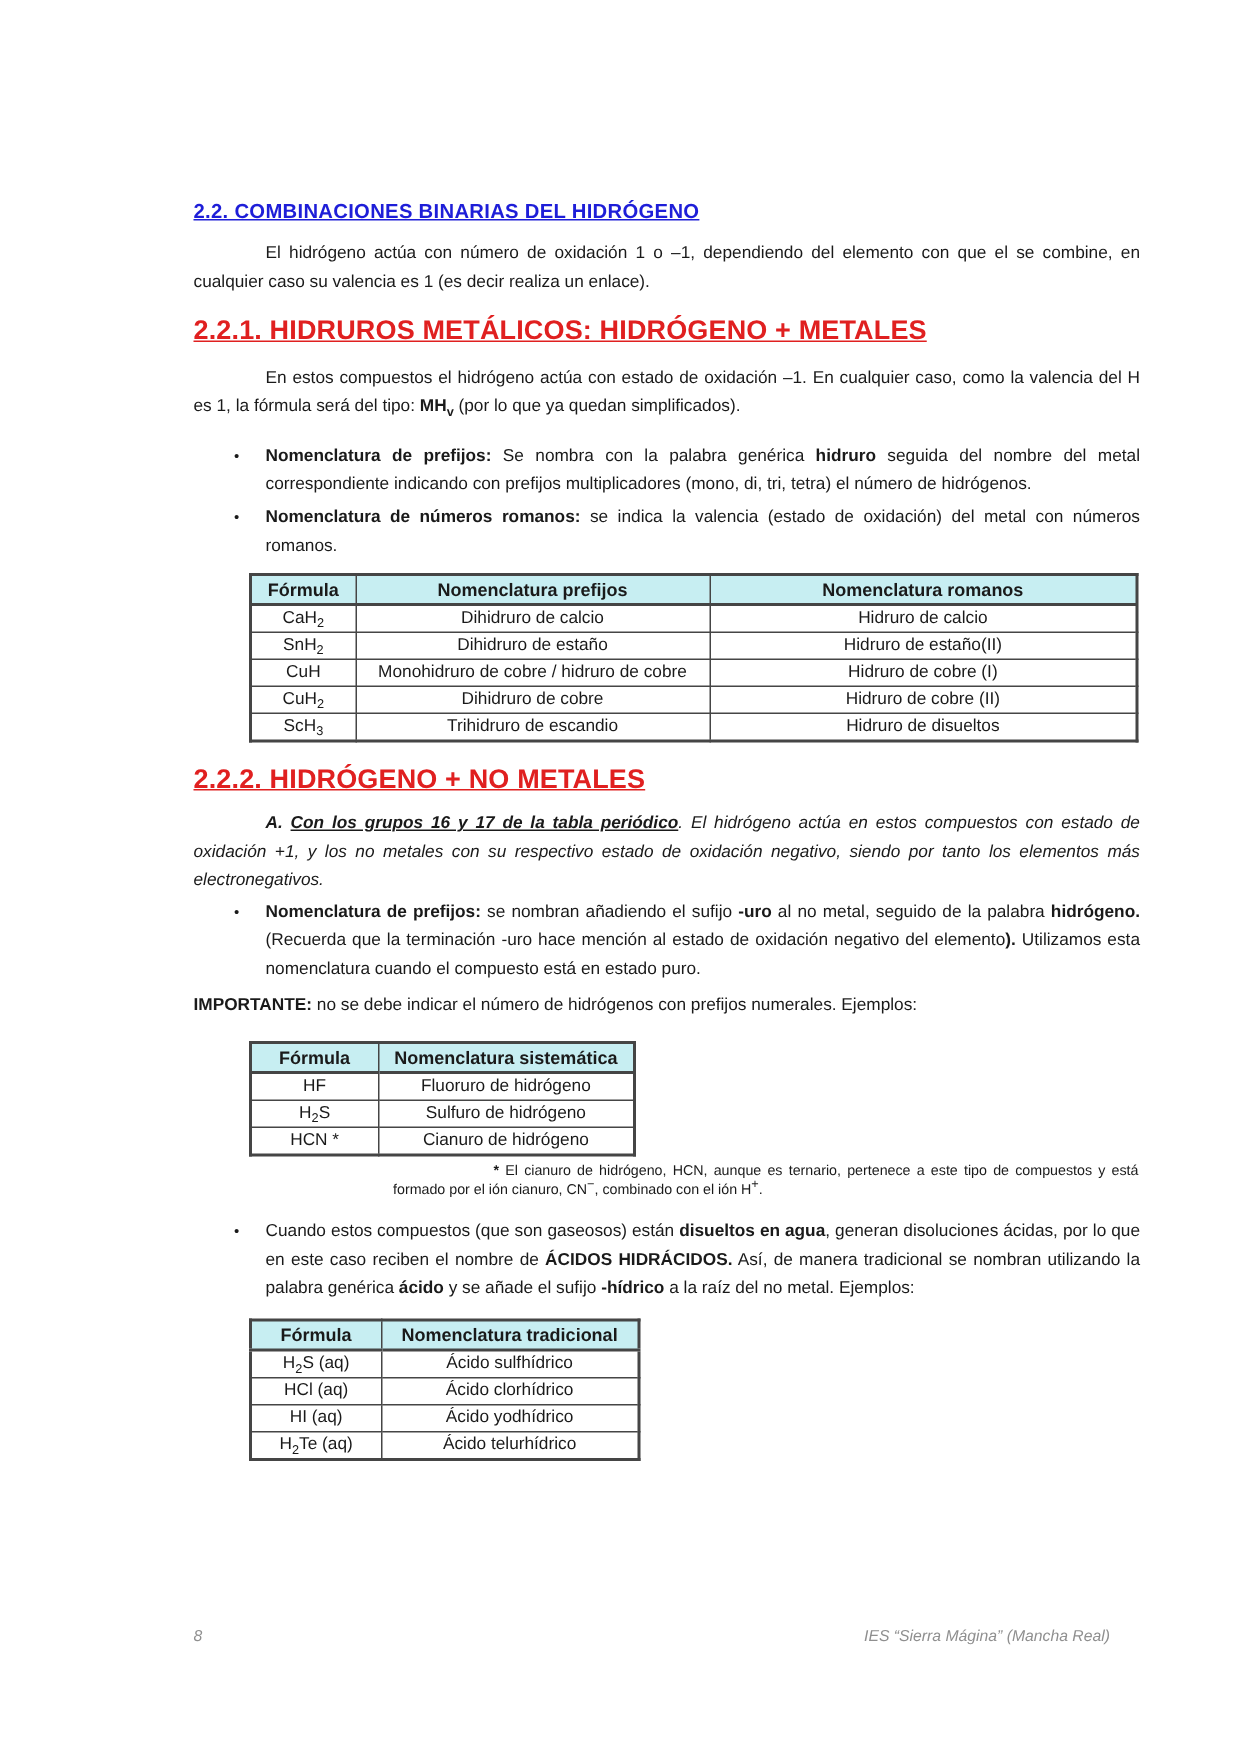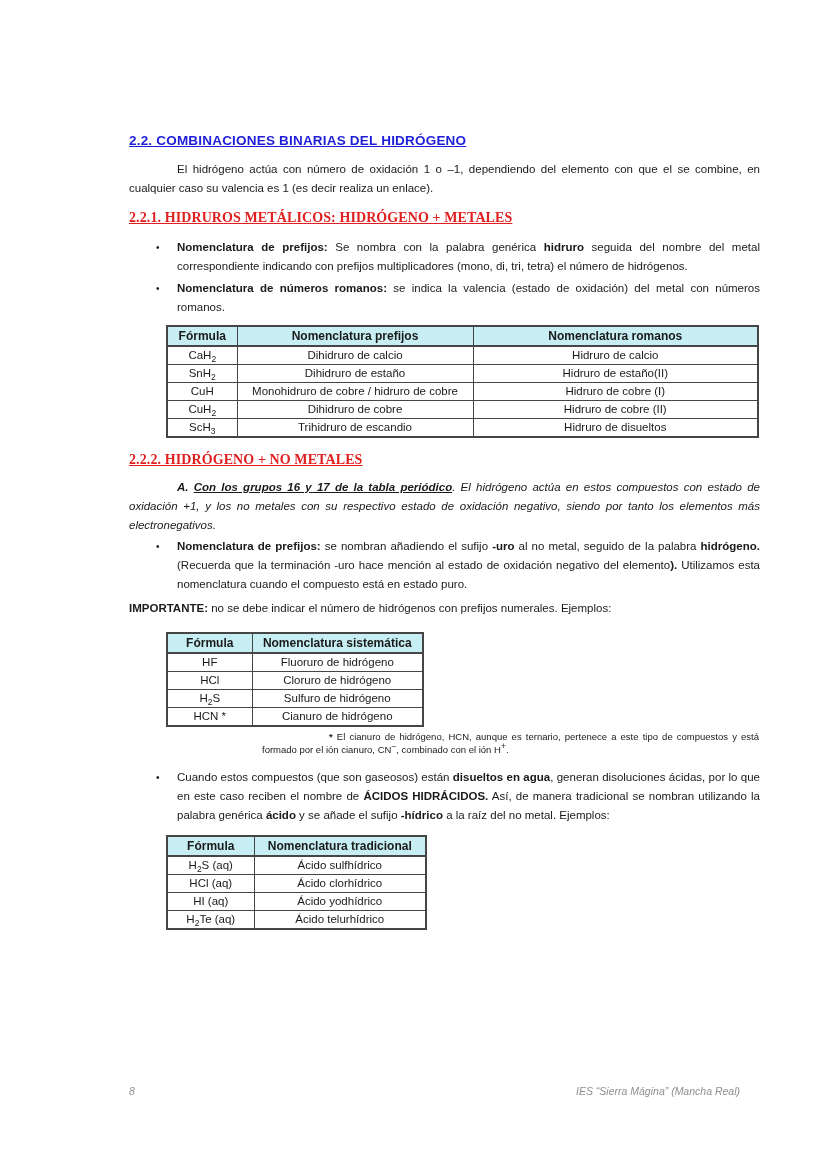--- a/index.html
+++ b/index.html
@@ -17,22 +17,22 @@
     color:var(--text);
   }
   .page{position:relative;width:808px;height:1171px;background:#fff;overflow:hidden;margin-left:29px;}
   .content{position:absolute;left:100px;top:133px;width:631px;}
 
   .title{
     font-size:13.5px;font-weight:bold;color:var(--blue);
     text-decoration:underline;margin:0 0 12px 0;letter-spacing:.2px;
   }
   .heading{
-    font-size:14px;font-weight:bold;color:var(--red);
-    text-decoration:underline;margin:0 0 12px 0;letter-spacing:.1px;font-family:Liberation Serif, serif;
+    font-size:18px;font-weight:bold;color:var(--red);
+    text-decoration:underline;margin:0 0 12px 0;letter-spacing:.1px;
   }
   .h222{margin-top:14px;margin-bottom:10px;}
 
   p.body{font-size:11.5px;line-height:19px;text-align:justify;margin:0 0 14px 0;}
   p.mb12{margin-bottom:12px;}
   p.mb0{margin-bottom:0;font-style:italic;}
   .indent{text-indent:48px;}
 
   ul.bullets{list-style:none;margin:2px 0 8px 0;padding:0;}
   ul.bullets li{
@@ -88,20 +88,21 @@
 
 <div class="page">
   <div class="content">
 
     <h1 class="title">2.2. COMBINACIONES BINARIAS DEL HIDRÓGENO</h1>
 
     <p class="body indent mb12"><span>El hidrógeno actúa con número de oxidación 1 o –1, dependiendo del elemento con que el se combine, en cualquier caso su valencia es 1 (es decir realiza un enlace).</span></p>
 
     <h2 class="heading">2.2.1. HIDRUROS METÁLICOS: HIDRÓGENO + METALES</h2>
 
+    <p class="body indent"><span>En estos compuestos el hidrógeno actúa con estado de oxidación –1. En cualquier caso, como la valencia del H es 1, la fórmula será del tipo: </span><span class="b">MH<sub>v</sub></span><span> (por lo que ya quedan simplificados).</span></p>
 
     <ul class="bullets">
       <li><span class="b">Nomenclatura de prefijos:</span><span> Se nombra con la palabra genérica </span><span class="b">hidruro</span><span> seguida del nombre del metal correspondiente indicando con prefijos multiplicadores (mono, di, tri, tetra) el número de hidrógenos.</span></li>
       <li><span class="b">Nomenclatura de números romanos:</span><span> se indica la valencia (estado de oxidación) del metal con números romanos.</span></li>
     </ul>
 
     <table class="doc-table tbl-metal">
         <thead>
           <tr>
             <th>Fórmula</th>
@@ -153,24 +154,20 @@
         <thead>
           <tr>
             <th>Fórmula</th>
             <th>Nomenclatura sistemática</th>
           </tr>
         </thead>
         <tbody>
           <tr>
             <td>HF</td>
             <td>Fluoruro de hidrógeno</td>
-          </tr>
-          <tr>
-            <td>HCl</td>
-            <td>Cloruro de hidrógeno</td>
           </tr>
           <tr>
             <td>H<sub>2</sub>S</td>
             <td>Sulfuro de hidrógeno</td>
           </tr>
           <tr>
             <td>HCN *</td>
             <td>Cianuro de hidrógeno</td>
           </tr>
         </tbody>

